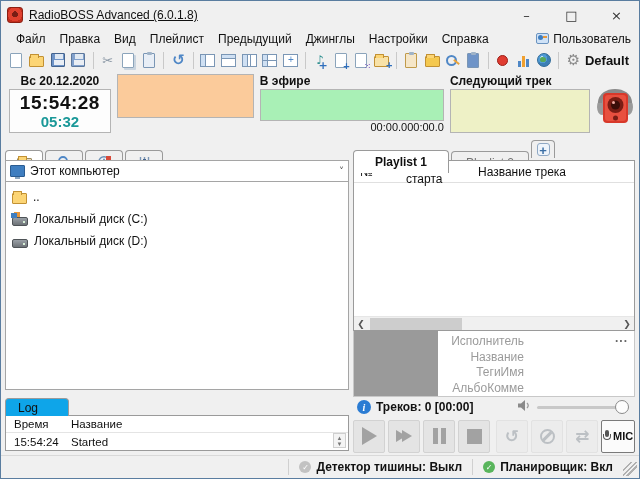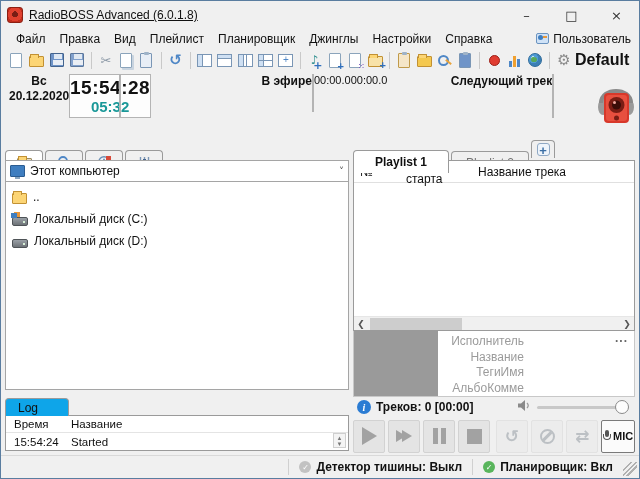--- a/index.html
+++ b/index.html
@@ -19,21 +19,21 @@
   .menu-item { padding:1px 7px; cursor:default; }
   .menu-user { margin-left:auto; display:flex; align-items:center; gap:4px; }
   .user-ic { width:13px; height:11px; background:#cfe2f7; border:1px solid #6a93c0; border-radius:2px; position:relative; }
   .user-ic::before { content:""; position:absolute; left:1px; top:1px; width:5px; height:5px; border-radius:50%; background:#3f7ec0; }
   .user-ic::after { content:""; position:absolute; right:1px; top:2px; width:4px; height:2px; background:#e8973a; }
 
   
   .toolbar { height:24px; display:flex; align-items:center; padding:0 6px; gap:2px; flex:0 0 auto; }
   .tbtn { width:21px; height:21px; display:flex; align-items:center; justify-content:center; border-radius:2px; }
   .tsep { width:1px; height:17px; background:#c9c9c9; margin:0 3px; }
-  .toolbar-preset { margin-left:auto; font-weight:bold; font-size:16px; padding-right:4px; }
+  .toolbar-preset { margin-left:auto; font-weight:bold; font-size:13px; padding-right:4px; }
   
   .i-page { width:12px; height:15px; background:#fff; border:1px solid #8ba4bb; border-radius:1px; position:relative; }
   .i-page.plus::after, .plusmark::after { content:"+"; position:absolute; right:-4px; bottom:-5px; color:#2f6fbd; font-weight:bold; font-size:11px; }
   .i-folder { width:15px; height:11px; background:#fcd575; border:1px solid #c29133; border-radius:1px; position:relative; margin-top:3px; }
   .i-folder::before { content:""; position:absolute; top:-3px; left:0; width:7px; height:3px; background:#fcd575; border:1px solid #c29133; border-bottom:none; border-radius:1px 1px 0 0; }
   .i-save { width:14px; height:14px; background:#6f94c8; border:1px solid #44648e; border-radius:1px; position:relative; }
   .i-save::before { content:""; position:absolute; left:3px; top:0; width:8px; height:5px; background:#dfe8f3; }
   .i-save::after { content:""; position:absolute; left:2px; bottom:1px; width:10px; height:5px; background:#e9eef5; }
   .glyph { font-family:"DejaVu Sans",sans-serif; }
   .i-layout { width:15px; height:13px; border:1px solid #7a96b5; background:#fff; position:relative; }
@@ -52,21 +52,21 @@
   .i-globe { width:14px; height:14px; border-radius:50%; background:radial-gradient(circle at 35% 35%, #bfe3f7 0 2px, #4f9bd6 2px 5px, #3c7fb5 5px); border:1px solid #2d6a99; position:relative; }
   .i-globe::after { content:""; position:absolute; left:2px; top:3px; width:6px; height:5px; background:#57a85a; border-radius:40% 60% 50% 50%; }
   .i-key { width:15px; height:15px; position:relative; }
   .i-key::before { content:""; position:absolute; left:1px; top:2px; width:7px; height:7px; border:2px solid #4f87c6; border-radius:50%; }
   .i-key::after { content:""; position:absolute; left:8px; top:8px; width:7px; height:2px; background:#e8a33c; transform:rotate(40deg); }
   .i-note { font-size:12px; color:#2f8f8f; position:relative; font-family:"DejaVu Sans",sans-serif; }
   .i-dice::after { content:"⁙"; position:absolute; right:-5px; bottom:-4px; color:#7a4fbd; font-size:9px; }
 
   
   .infopanel { height:62px; display:flex; padding:2px 4px 0 8px; gap:6px; flex:0 0 auto; position:relative; }
-  .info-col { display:flex; flex-direction:row; }
+  .info-col { display:flex; flex-direction:column; }
   .info-label { font-weight:bold; font-size:12px; height:15px; line-height:15px; }
   .clock-col { width:104px; }
   .clock-date { text-align:center; }
   .clock-box { background:#fdfdfd; border:1px solid #b4b4b4; height:44px; display:flex; flex-direction:column; align-items:center; justify-content:center; }
   .clock-time { font-size:19px; font-weight:bold; line-height:21px; letter-spacing:0.5px; }
   .clock-count { font-size:15px; font-weight:bold; color:#1a9898; line-height:17px; }
   .track-box { border:1px solid #b4b4b4; height:44px; }
   .prev-col { width:140px; }
   .prev-col .track-box { background:#fbcb9b; }
   .onair-col { width:188px; }
@@ -182,21 +182,21 @@
       <div class="win-btn">□</div>
       <div class="win-btn">×</div>
     </div>
   </div>
 
   <div class="menubar">
     <div class="menu-item">Файл</div>
     <div class="menu-item">Правка</div>
     <div class="menu-item">Вид</div>
     <div class="menu-item">Плейлист</div>
-    <div class="menu-item">Планировщик</div>
+    <div class="menu-item">Предыдущий</div>
     <div class="menu-item">Джинглы</div>
     <div class="menu-item">Настройки</div>
     <div class="menu-item">Справка</div>
     <div class="menu-user">
       <span class="user-ic"></span>
       <span>Пользователь</span>
     </div>
   </div>
 
   <div class="toolbar">

